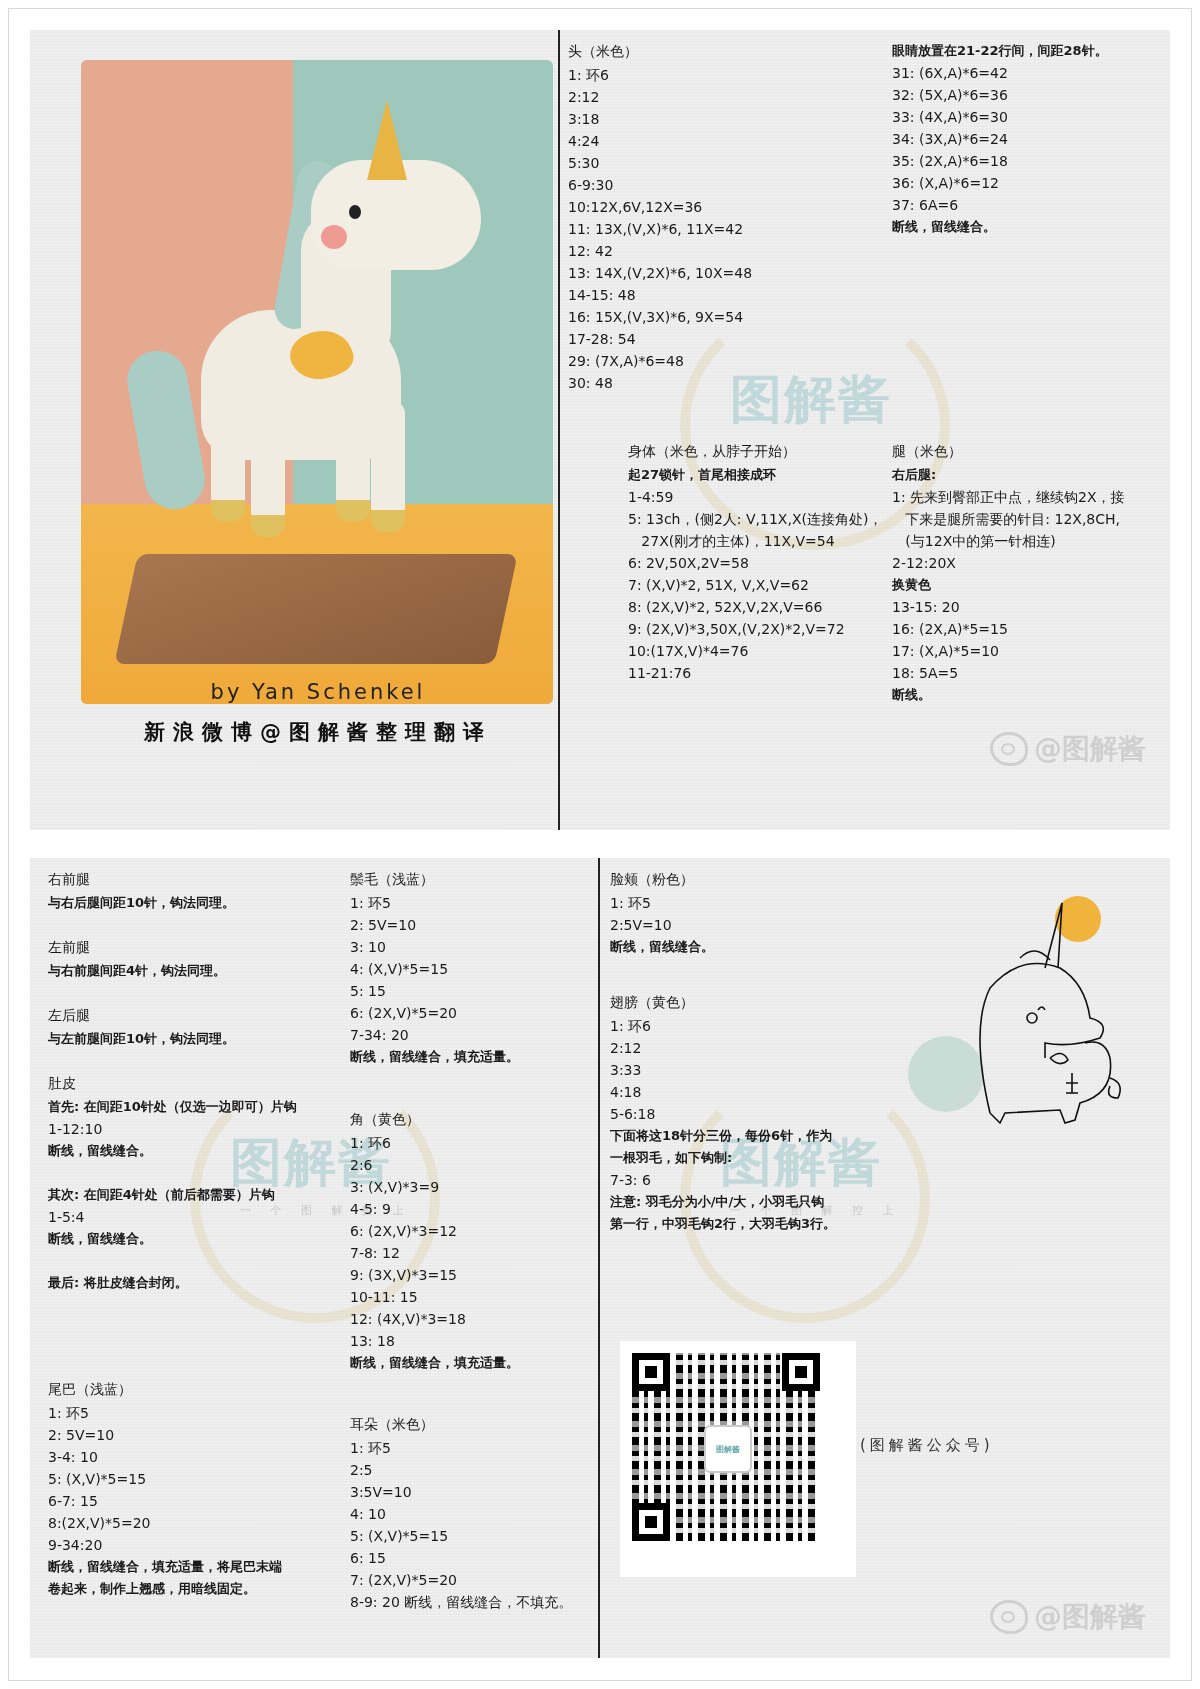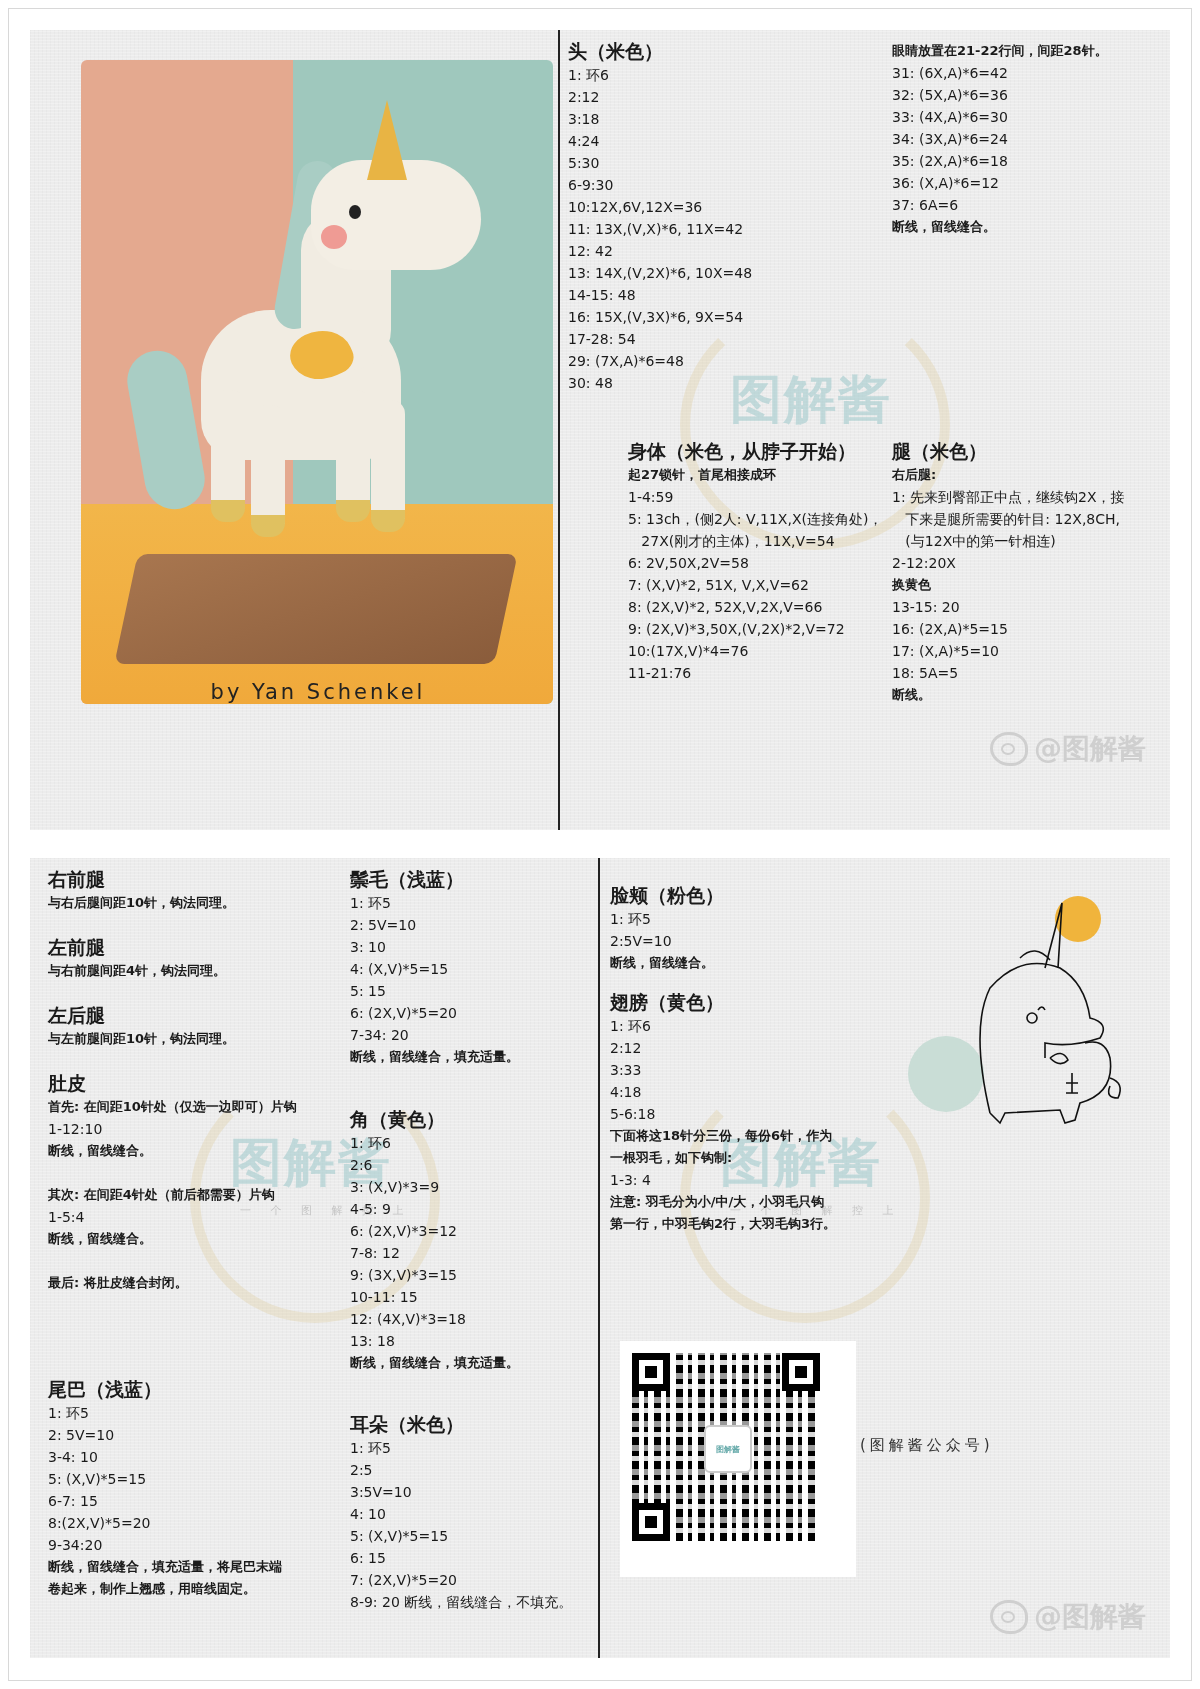--- a/index.html
+++ b/index.html
@@ -49,21 +49,21 @@
   .photo .wing { position:absolute; left:210px; top:270px; width:60px; height:50px; background:#efb540; border-radius: 40% 60% 30% 60%; transform: rotate(-25deg); }
   .caption-en {
     position:absolute; left:52px; top:650px; width:472px; text-align:center;
     font-family: "DejaVu Sans", sans-serif; font-size: 21px; letter-spacing: 3px; color:#222;
   }
   .caption-cn {
     position:absolute; left:52px; top:688px; width:472px; text-align:center;
     font-size: 21px; letter-spacing: 8px; font-weight: bold; color:#111;
   }
   .section { position:absolute; font-size: 14px; line-height: 22px; }
-  .section .title { font-weight: bold; font-size: 19px; margin-bottom: 2px; }
+  .section .title { font-weight: normal; font-size: 14px; margin-bottom: 2px; }
   .section .line { white-space: pre; }
   .section .note { font-weight: bold; font-size: 13px; }
   .watermark {
     position:absolute; color:#9dc9cb; font-size: 52px; font-weight: bold; letter-spacing: 2px;
     opacity: 0.55;
   }
   .wm-sub { position:absolute; color:#bbb; font-size: 11px; letter-spacing: 8px; opacity:0.8; }
   .laurel { position:absolute; border: 10px solid rgba(222,205,160,0.35); border-radius: 50%; border-top-color: transparent; }
   .weibo {
     position:absolute; color:#cfcfcf; font-size: 28px; font-weight: bold; display:flex; align-items:center; gap:6px;
@@ -107,20 +107,21 @@
     <div class="mane"></div>
     <div class="neck"></div>
     <div class="head"></div>
     <div class="horn"></div>
     <div class="eye"></div>
     <div class="cheek"></div>
     <div class="wing"></div>
   </div>
 
   <div class="caption-en">by  Yan  Schenkel</div>
+  <div class="caption-cn">新浪微博@图解酱整理翻译</div>
 
   <div class="divider" style="left:528px;top:0;height:800px;"></div>
 
   <div class="laurel" style="left:650px;top:270px;width:250px;height:230px;"></div>
   <div class="watermark" style="left:700px;top:335px;">图解酱</div>
 
   <div class="section" style="left:538px;top:10px;">
     <div class="title">头（米色）</div>
     <div class="line">1: 环6</div>
     <div class="line">2:12</div>
@@ -265,37 +266,37 @@
     <div class="line">1: 环5</div>
     <div class="line">2:5</div>
     <div class="line">3:5V=10</div>
     <div class="line">4: 10</div>
     <div class="line">5: (X,V)*5=15</div>
     <div class="line">6: 15</div>
     <div class="line">7: (2X,V)*5=20</div>
     <div class="line">8-9: 20 断线，留线缝合，不填充。</div>
   </div>
 
-  <div class="section" style="left:580px;top:26px;">
+  <div class="section" style="left:580px;top:10px;">
     <div class="title">脸颊（粉色）</div>
     <div class="line">1: 环5</div>
     <div class="line">2:5V=10</div>
     <div class="note">断线，留线缝合。</div>
   </div>
 
   <div class="section" style="left:580px;top:133px;">
     <div class="title">翅膀（黄色）</div>
     <div class="line">1: 环6</div>
     <div class="line">2:12</div>
     <div class="line">3:33</div>
     <div class="line">4:18</div>
     <div class="line">5-6:18</div>
     <div class="note">下面将这18针分三份，每份6针，作为</div>
     <div class="note">一根羽毛，如下钩制:</div>
-    <div class="line">1-3: 4</div>
+    <div class="line">7-3: 6</div>
     <div class="note">注意: 羽毛分为小/中/大，小羽毛只钩</div>
     <div class="note">第一行，中羽毛钩2行，大羽毛钩3行。</div>
   </div>
 
   <div class="dot" style="left:1025px;top:38px;width:46px;height:46px;background:#f0b43c;"></div>
   <div class="dot" style="left:878px;top:178px;width:76px;height:76px;background:#c9ddd6;"></div>
   <svg class="sketch" style="left:920px;top:40px;" width="190" height="240" viewBox="0 0 190 240">
     <g fill="none" stroke="#111" stroke-width="1.6">
       <path d="M95 70 L112 5 L108 70"></path>
       <path d="M70 60 Q85 45 100 62"></path>

